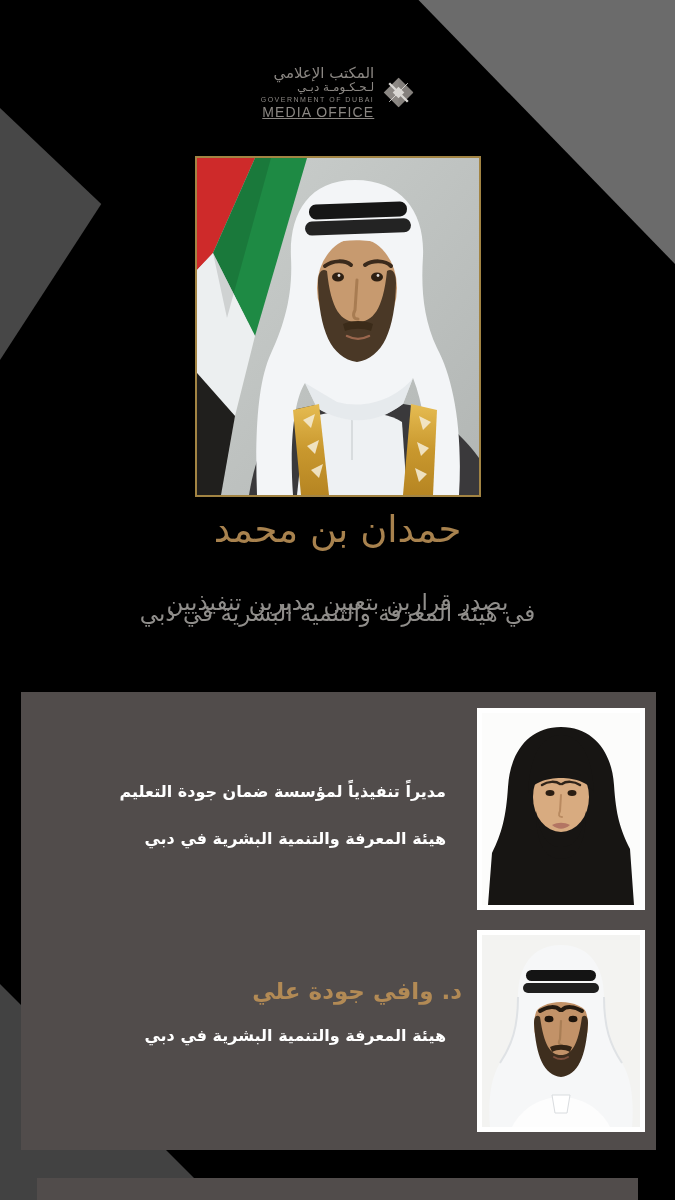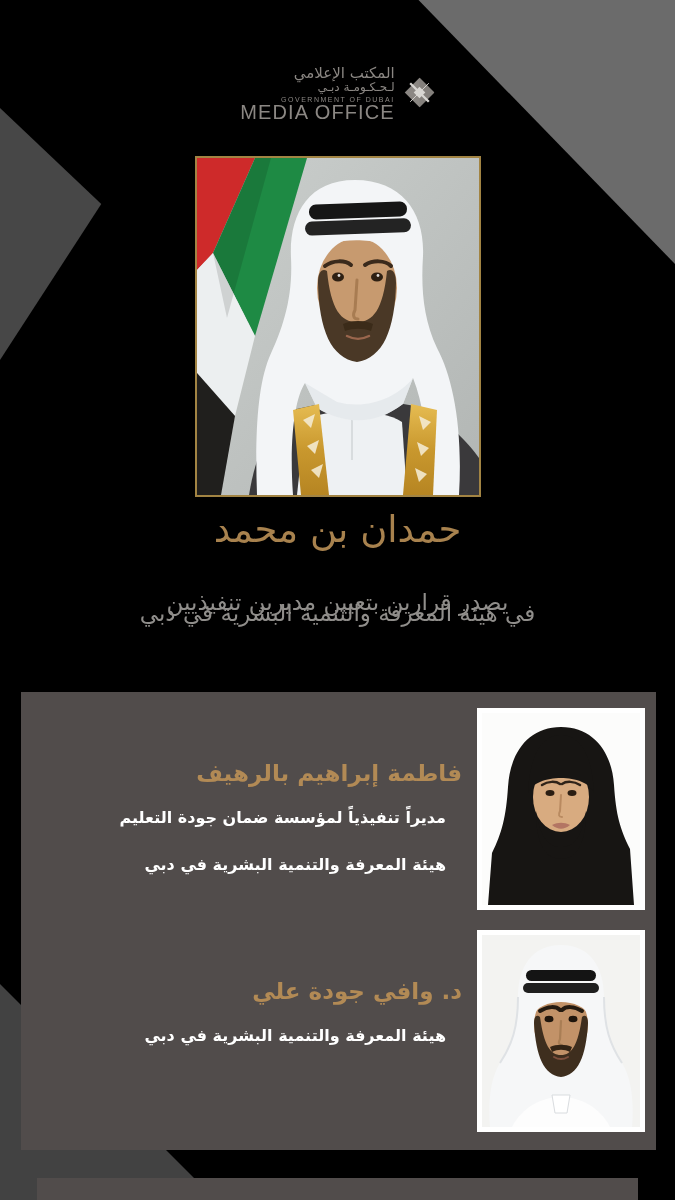--- a/index.html
+++ b/index.html
@@ -14,21 +14,21 @@
   .facet-bl { background:rgba(255,255,255,0.26); clip-path:polygon(0 82%, 32% 100%, 0 100%); }
   .facet-d  { background:rgba(0,0,0,0.025); clip-path:polygon(100% 22%, 100% 60%, 70% 40%); }
 
   
   .logo { position:absolute; top:64px; left:0; right:0;
           display:flex; justify-content:center; align-items:center; gap:9px; }
   .logo-text { display:flex; flex-direction:column; align-items:flex-end; color:#8b8783; }
   .logo-ar  { font-size:15px; line-height:18px; direction:rtl; }
   .logo-ar-sub { font-size:12px; line-height:9px; direction:rtl; letter-spacing:1px; margin-top:1px; }
   .logo-en1 { font-family:"Liberation Sans", sans-serif; font-size:7px; letter-spacing:1.5px; line-height:9px; margin-top:3px; }
-  .logo-en2 { font-family:"Liberation Sans", sans-serif; font-size:20px; letter-spacing:1.1px; line-height:16px; }
+  .logo-en2 { font-family:"Liberation Sans", sans-serif; font-size:14px; letter-spacing:1.1px; line-height:16px;text-decoration:underline; }
 
   
   .portrait { position:absolute; left:195px; top:156px; width:286px; height:341px;
               border:2px solid #a28443; box-sizing:border-box; background:#c3c7c5; }
   .portrait svg { display:block; }
 
   
   .hl-name { position:absolute; top:508px; left:0; right:0; text-align:center;
              font-size:37px; font-weight:normal; color:#a8824e; direction:rtl; }
   .hl-sub  { position:absolute; left:0; right:0; text-align:center;
@@ -148,21 +148,20 @@
         <path d="M60,72 C66,68 74,68 78,71" stroke="#2f2318" stroke-width="2.5" fill="none" stroke-linecap="round"></path>
         <path d="M80,71 C84,68 92,68 98,72" stroke="#2f2318" stroke-width="2.5" fill="none" stroke-linecap="round"></path>
         <ellipse cx="68" cy="80" rx="4.5" ry="3" fill="#2a1d12"></ellipse>
         <ellipse cx="90" cy="80" rx="4.5" ry="3" fill="#2a1d12"></ellipse>
         <path d="M79,82 L78,98 C76,102 77,104 80,104" stroke="#b98a60" stroke-width="2" fill="none" stroke-linecap="round"></path>
         <path d="M70,112 C76,109 82,109 88,112 C82,117 76,117 70,112 Z" fill="#b37563"></path>
       </svg>
     </div>
 
     <div class="profile-text pt-1">
-      <div class="profile-name">فاطمة إبراهيم بالرهيف</div>
       <p class="profile-role">مديراً تنفيذياً لمؤسسة ضمان جودة التعليم</p>
       <p class="profile-role">هيئة المعرفة والتنمية البشرية في دبي</p>
     </div>
 
     <div class="photo photo-2">
       <svg viewBox="0 0 158 192" width="158" height="192">
         <rect width="158" height="192" fill="#f3f3f1"></rect>
         <path d="M79,10 C50,10 36,32 36,62 C36,92 30,110 18,128 C8,144 6,168 8,192 L150,192 C152,168 150,144 140,128 C128,110 122,92 122,62 C122,32 108,10 79,10 Z" fill="#f6f7f8"></path>
         <path d="M36,62 C36,92 30,110 18,128" stroke="#dfe2e5" stroke-width="2" fill="none"></path>
         <path d="M122,62 C122,92 128,110 140,128" stroke="#dfe2e5" stroke-width="2" fill="none"></path>

